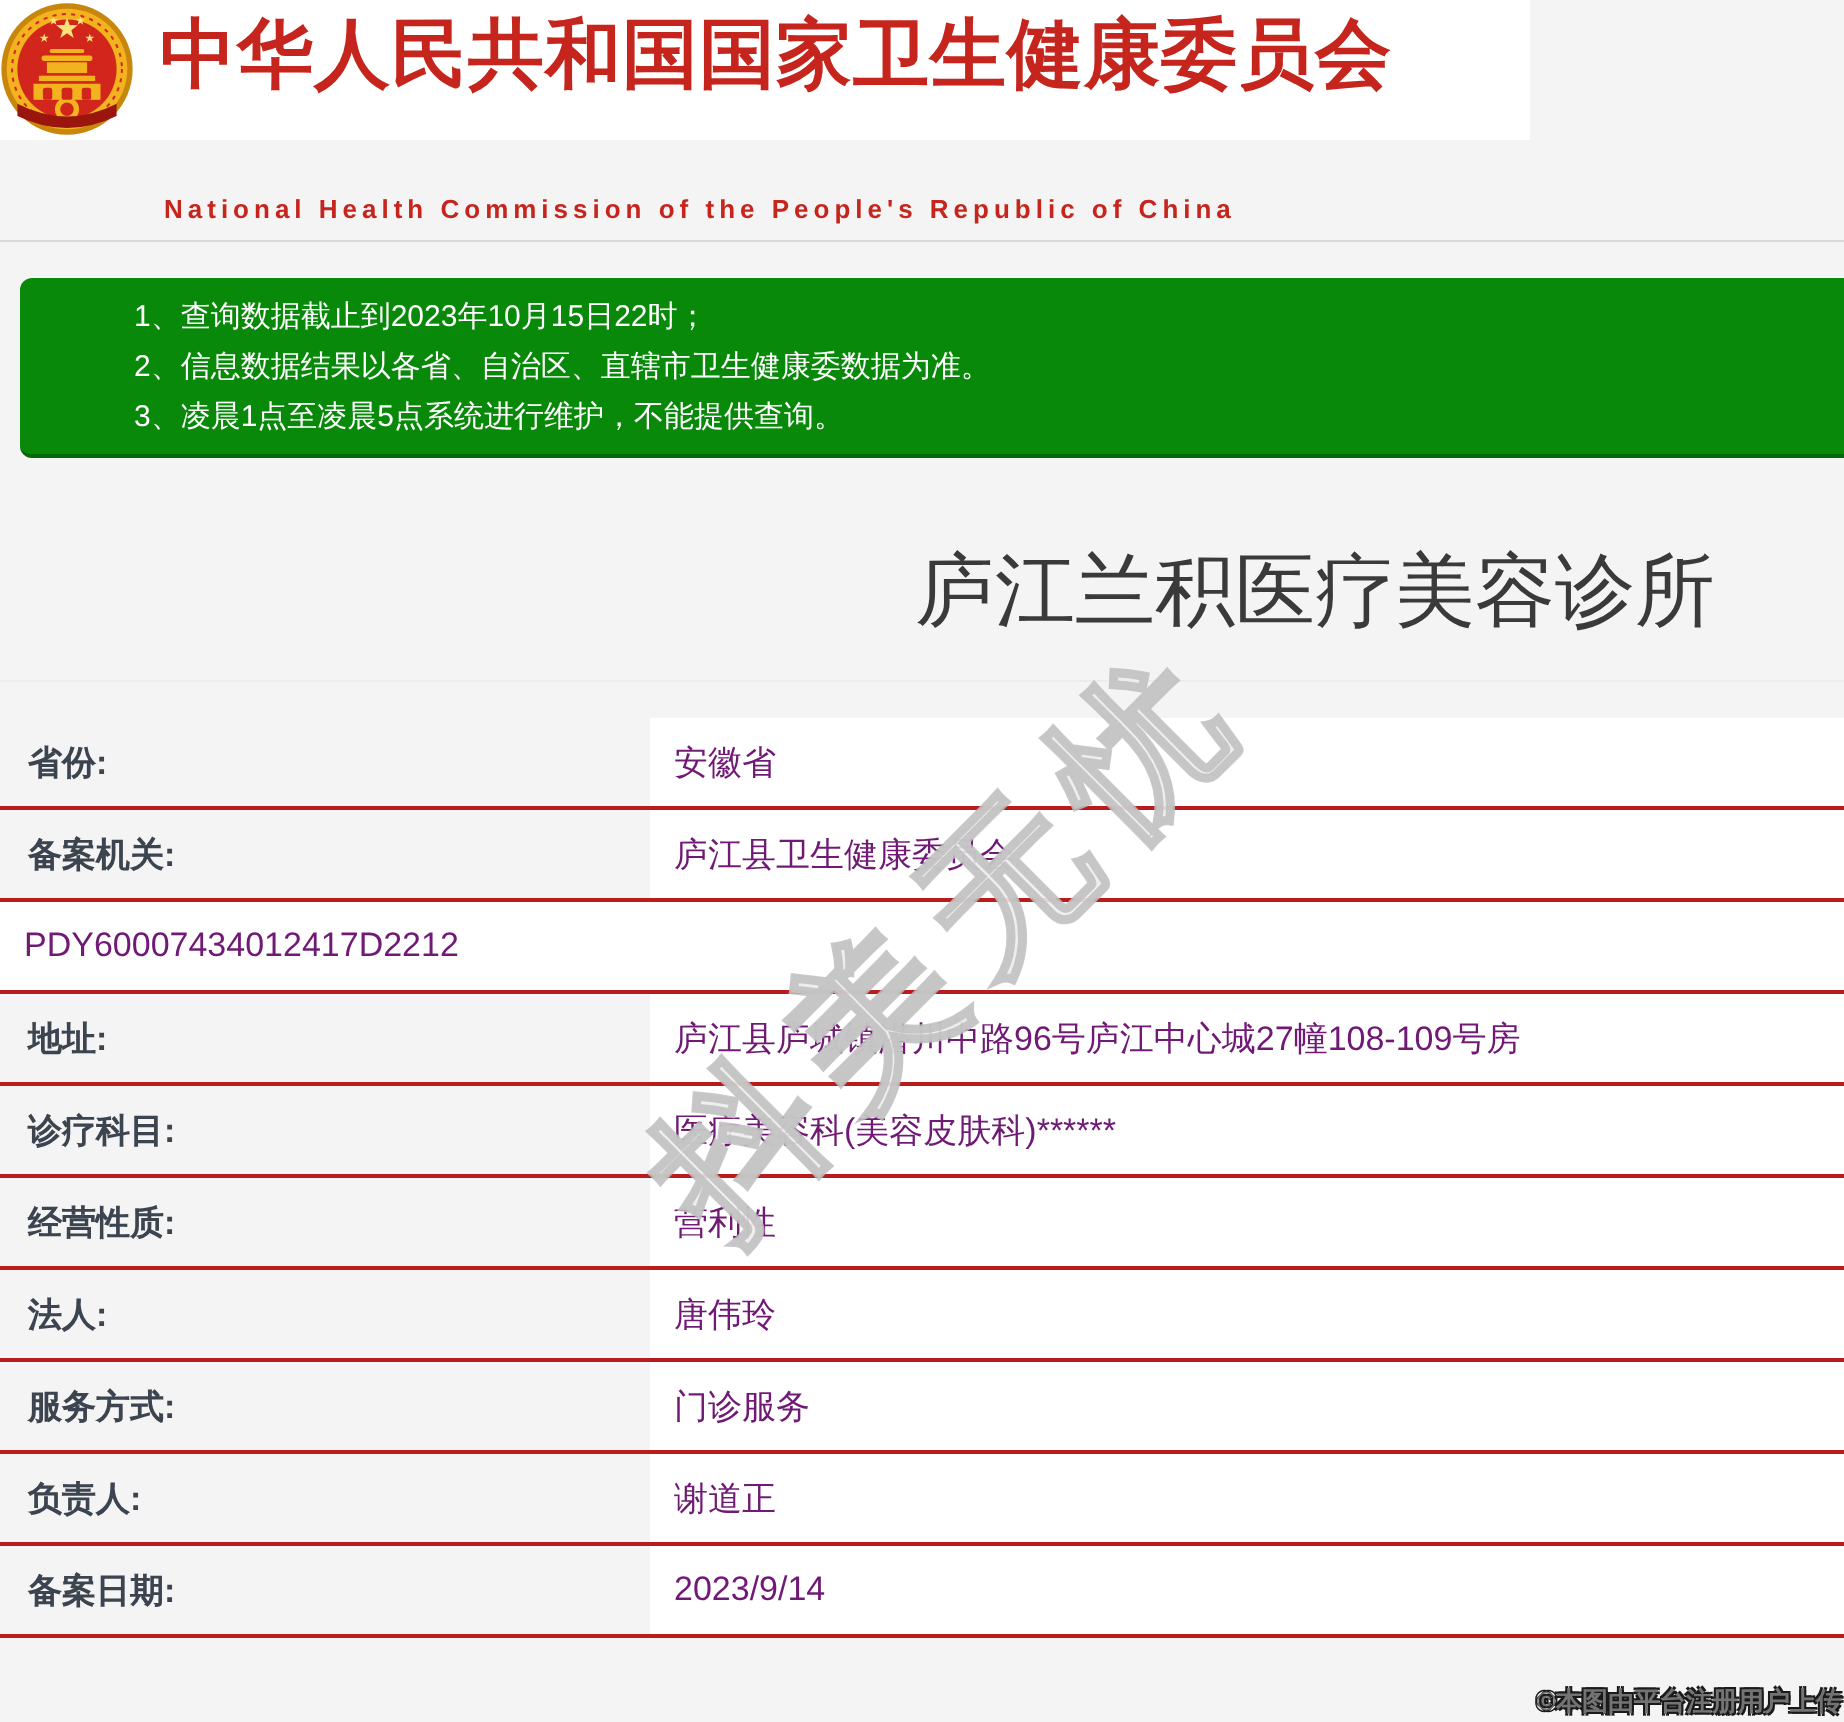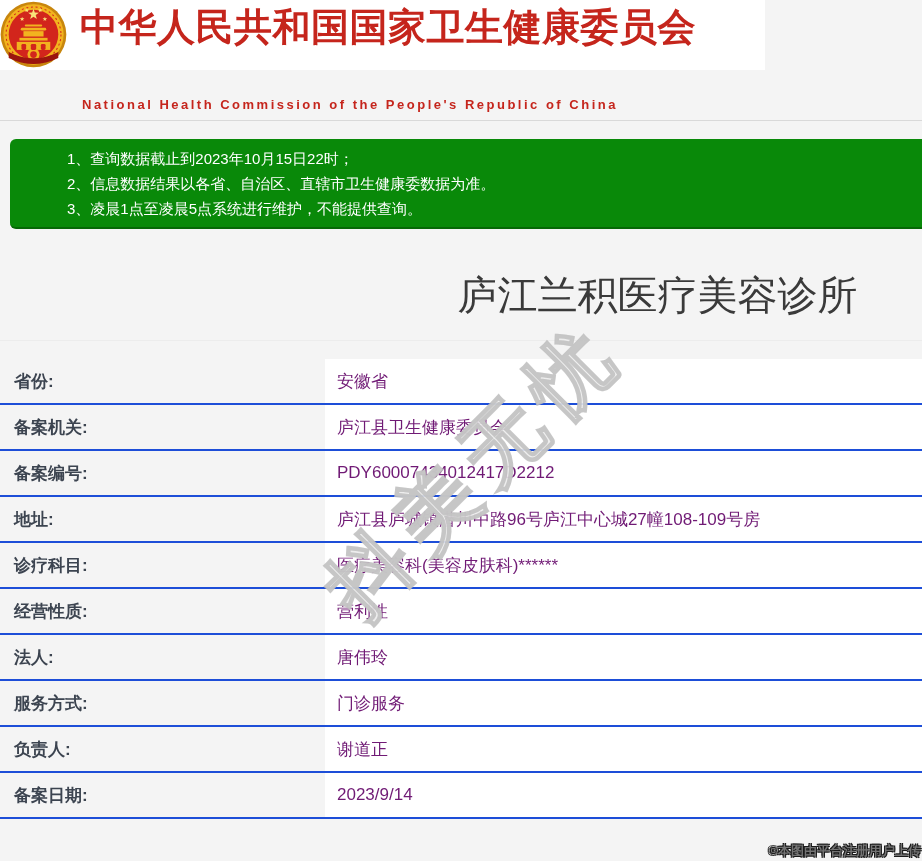--- a/index.html
+++ b/index.html
@@ -18,21 +18,21 @@
     background:#098909;border-radius:6px;border-bottom:2px solid #066806;
     box-sizing:border-box;padding:7px 0 0 57px;
   }
   .notice-line{color:#ffffff;font-size:15px;line-height:25px;white-space:nowrap;}
   .org-title{
     position:absolute;left:0;top:268px;width:1315px;margin:0;
     text-align:center;font-size:40px;font-weight:400;color:#3a3a3a;white-space:nowrap;
   }
   .table-top-line{position:absolute;left:0;top:340px;width:922px;height:1px;background:#ececec;}
   .info-table{position:absolute;left:0;top:359px;width:922px;}
-  .row{display:flex;height:46px;box-sizing:border-box;border-bottom:2px solid #1d4ed8;}
+  .row{display:flex;height:46px;box-sizing:border-box;border-bottom:2px solid #b91c1c;}
   .cell{display:flex;align-items:center;font-size:17px;box-sizing:border-box;}
   .cell.label{width:325px;background:#f4f4f4;padding-left:14px;font-weight:bold;color:#3c4450;}
   .cell.value{flex:1;background:#ffffff;padding-left:12px;color:#701a75;white-space:nowrap;}
   .watermark{
     position:absolute;left:255px;top:415px;width:440px;height:110px;
     line-height:110px;text-align:center;font-size:80px;font-weight:bold;letter-spacing:14px;
     transform:rotate(-45deg);
     color:rgba(255,255,255,0.70);
     -webkit-text-stroke:2px rgba(190,190,190,0.85);
     text-shadow:0 0 1px rgba(160,160,160,0.6);
@@ -105,21 +105,20 @@
 <div class="info-table">
   <div class="row">
     <div class="cell label">省份:</div>
     <div class="cell value">安徽省</div>
   </div>
   <div class="row">
     <div class="cell label">备案机关:</div>
     <div class="cell value">庐江县卫生健康委员会</div>
   </div>
   <div class="row">
-    <div class="cell label">备案编号:</div>
     <div class="cell value">PDY60007434012417D2212</div>
   </div>
   <div class="row">
     <div class="cell label">地址:</div>
     <div class="cell value">庐江县庐城镇潜川中路96号庐江中心城27幢108-109号房</div>
   </div>
   <div class="row">
     <div class="cell label">诊疗科目:</div>
     <div class="cell value">医疗美容科(美容皮肤科)******</div>
   </div>

